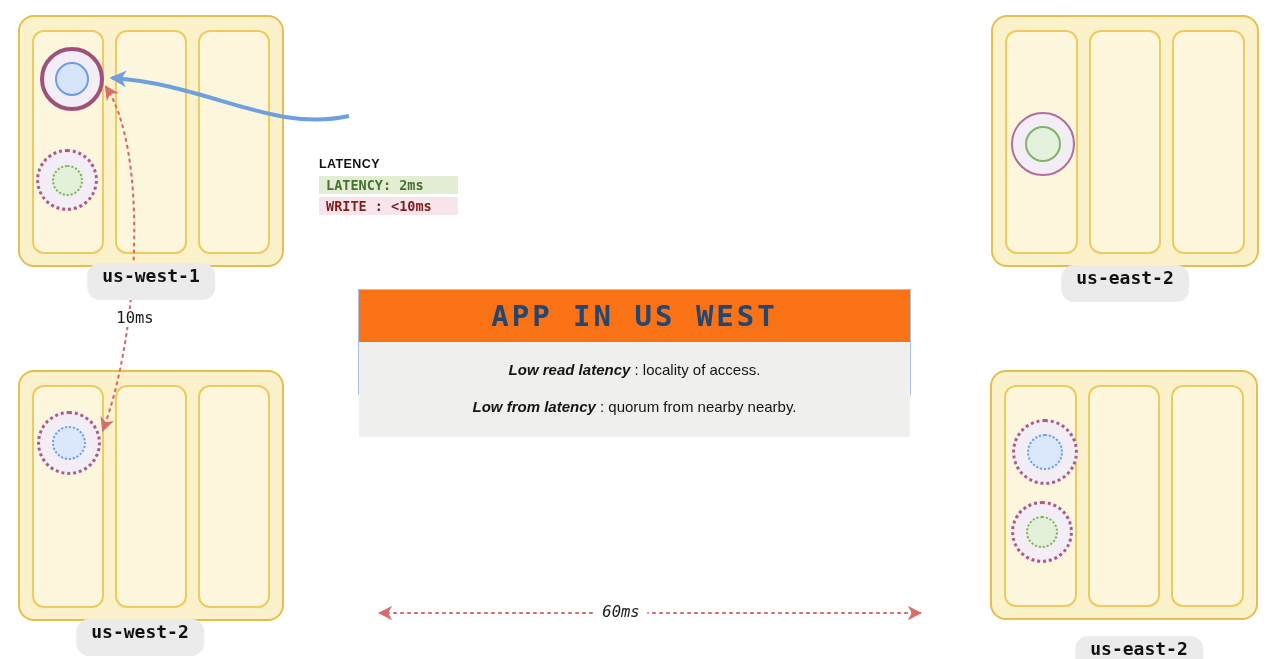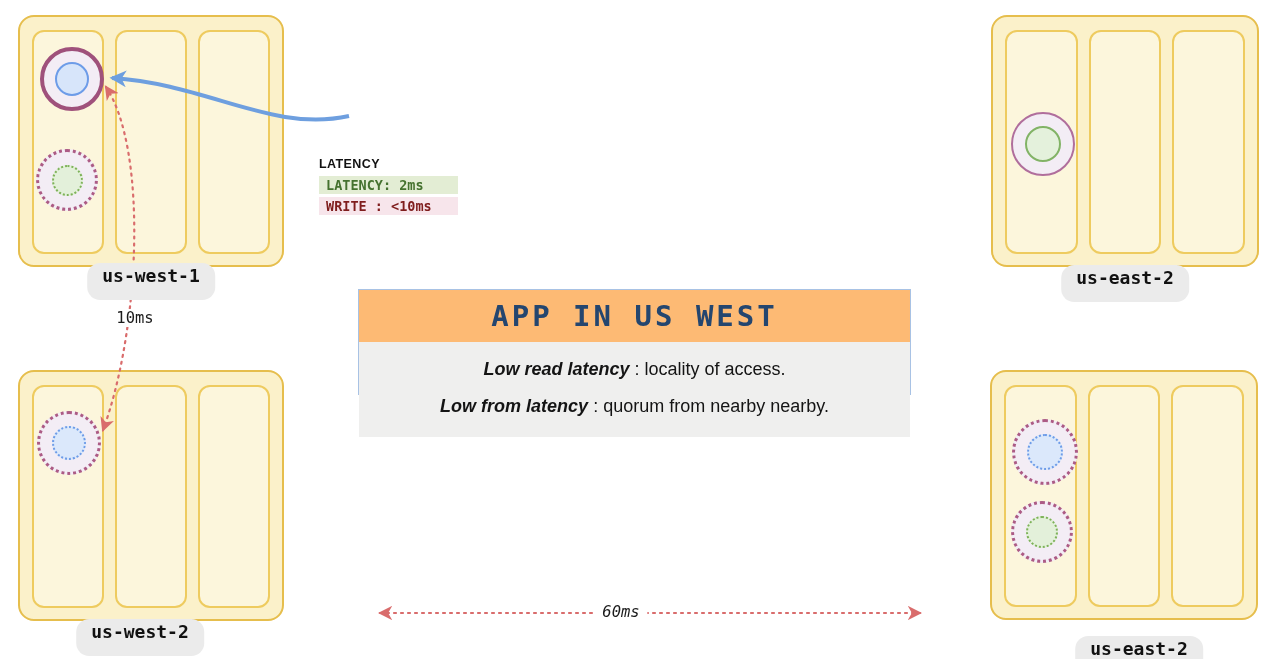--- a/index.html
+++ b/index.html
@@ -40,27 +40,27 @@
 
   
   #latency-heading{position:absolute;left:319px;top:157px;width:139px;text-align:left;
                    font-weight:700;font-size:12.5px;letter-spacing:.4px;color:#111;}
   .lat-row{position:absolute;left:319px;width:139px;height:18px;line-height:18px;padding-left:7px;
            font-family:"DejaVu Sans Mono",monospace;font-weight:700;font-size:13.5px;white-space:pre;}
   #access-row{top:176px;background:#E3EDD4;color:#45722F;}
   #write-row{top:197px;background:#F7E5EB;color:#7f1d1d;}
 
   
-  #info-box{position:absolute;left:358px;top:289px;width:553px;height:106px;background:#fdba74;
+  #info-box{position:absolute;left:358px;top:289px;width:553px;height:106px;background:#f97316;
             border:1.5px solid #A8C2E4;z-index:3;}
   #info-box-header{height:52px;display:flex;align-items:center;justify-content:center;}
   #info-box-title{font-family:"DejaVu Sans Mono",monospace;font-weight:700;font-size:29px;
                   letter-spacing:3px;color:#24466F;white-space:nowrap;}
   #info-box-body{height:94.5px;background:#EFEFEE;text-align:center;padding-top:9px;
-                 font-size:18px;line-height:37px;color:#141414;}
+                 font-size:15px;line-height:37px;color:#141414;}
   .info-term{font-weight:700;font-style:italic;}
 
   
   #arrows{position:absolute;left:0;top:0;width:1280px;height:659px;z-index:2;pointer-events:none;}
   .red-dotted{stroke:#D96C6C;stroke-width:2.2;fill:none;stroke-dasharray:2 5;stroke-linecap:round;}
   .blue-line{stroke:#6E9FDF;stroke-width:4;fill:none;}
 
   
   .ms-label{position:absolute;transform:translateX(-50%);background:#fff;padding:0 8px;z-index:5;
             font-family:"DejaVu Sans Mono",monospace;font-size:15.5px;color:#1b1b1b;white-space:nowrap;}

